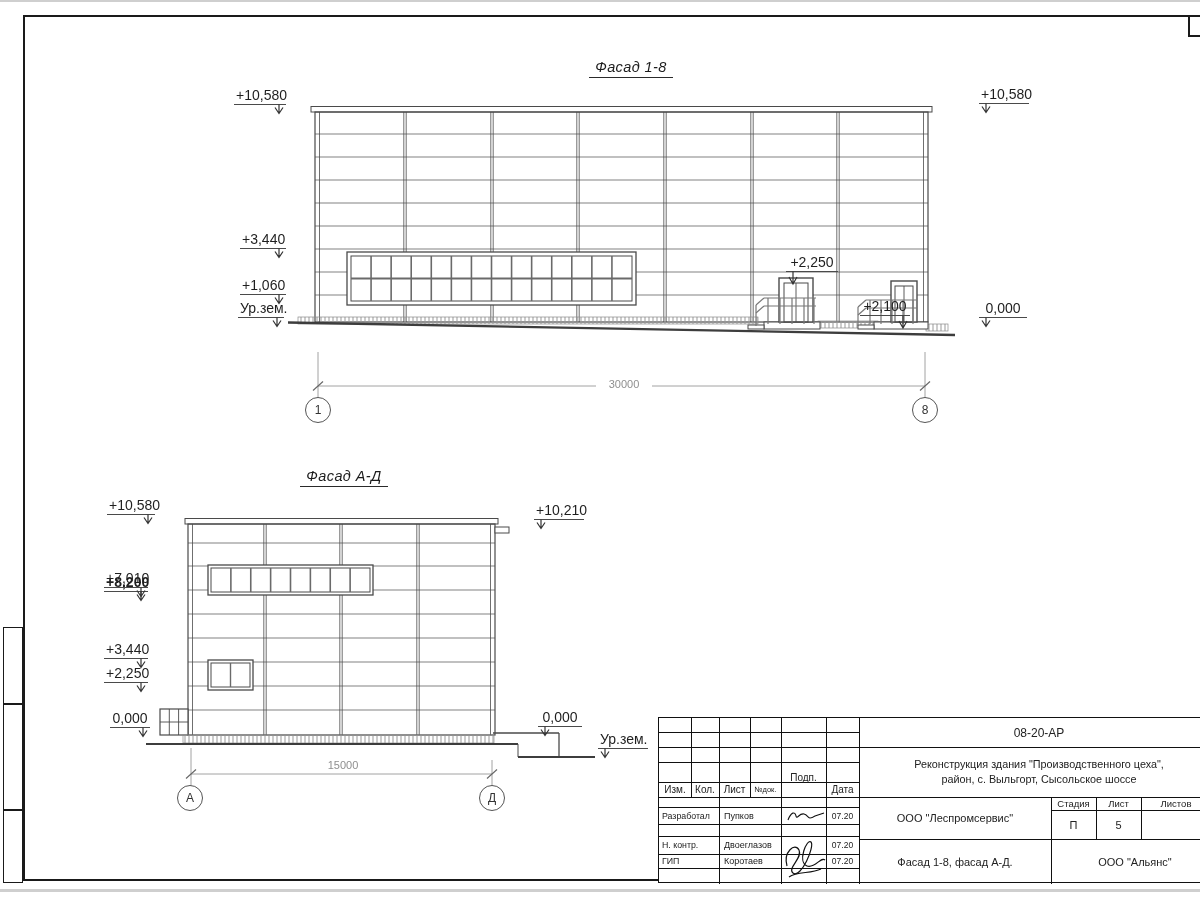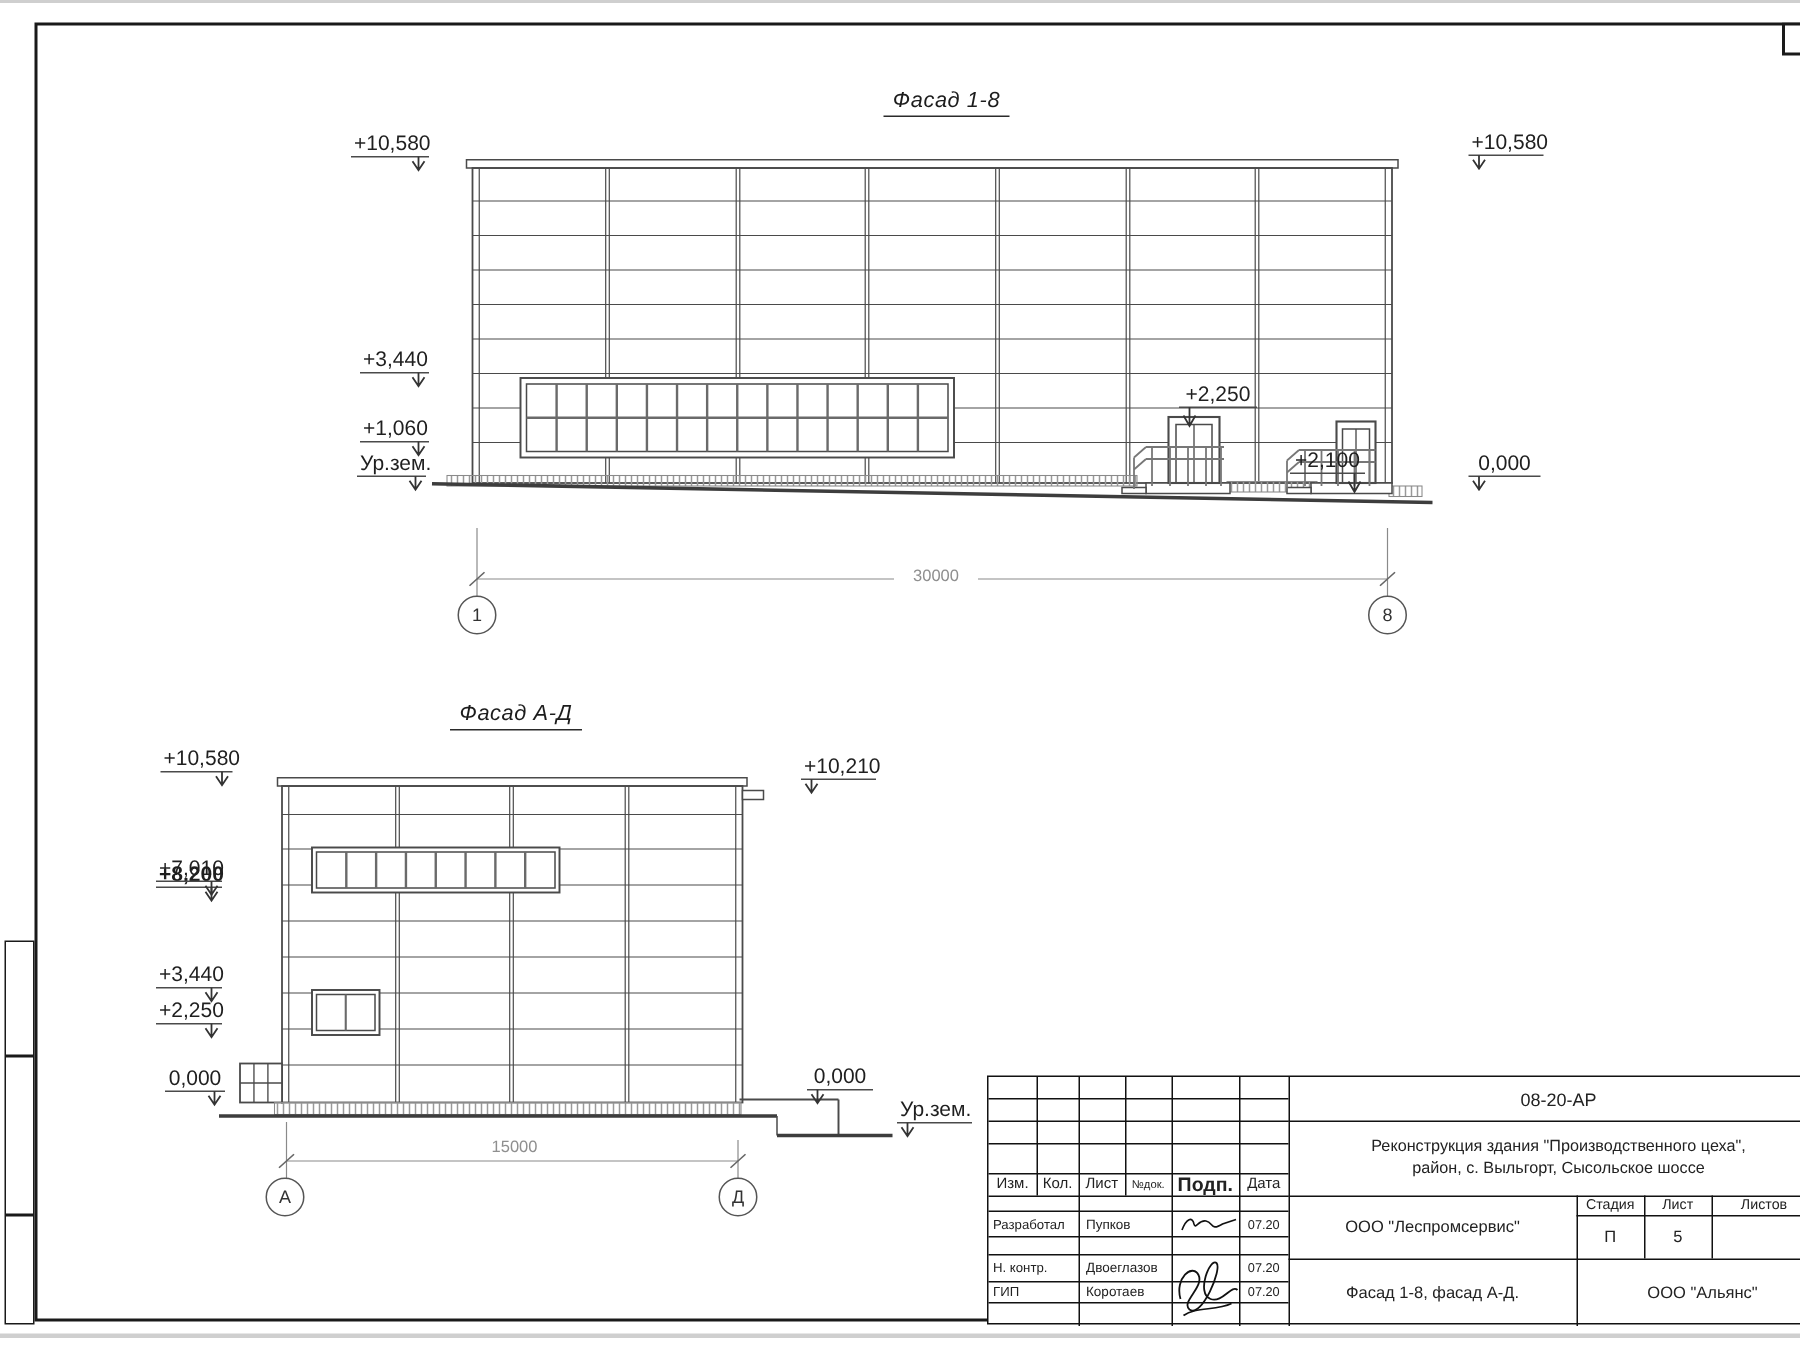--- a/index.html
+++ b/index.html
@@ -346,21 +346,21 @@
 
     <div class="hl" style="left:200px;top:29px;width:360px;"></div>
     <div class="hl" style="left:200px;top:79px;width:360px;"></div>
     <div class="hl" style="left:392px;top:92px;width:168px;"></div>
     <div class="hl" style="left:200px;top:121px;width:360px;"></div>
 
     <div class="cell" style="left:0;top:64px;width:32px;height:15px;font-size:10px;">Изм.</div>
     <div class="cell" style="left:32px;top:64px;width:28px;height:15px;font-size:10px;">Кол.</div>
     <div class="cell" style="left:60px;top:64px;width:31px;height:15px;font-size:10px;">Лист</div>
     <div class="cell" style="left:91px;top:64px;width:31px;height:15px;font-size:7.5px;">№док.</div>
-    <div class="cell" style="left:122px;top:64px;width:45px;height:15px;font-size:13px;font-weight:bold;">Подп.</div>
+    <div class="cell" style="left:122px;top:52px;width:45px;height:15px;font-size:10px;">Подп.</div>
     <div class="cell" style="left:167px;top:64px;width:33px;height:15px;font-size:10px;">Дата</div>
 
     <div class="cell left" style="left:0;top:89px;width:60px;height:17px;font-size:8.8px;">Разработал</div>
     <div class="cell left" style="left:62px;top:89px;width:60px;height:17px;font-size:9px;">Пупков</div>
     <div class="cell" style="left:167px;top:89px;width:33px;height:17px;font-size:8.5px;">07.20</div>
 
     <div class="cell left" style="left:0;top:118px;width:60px;height:18px;font-size:8.8px;">Н. контр.</div>
     <div class="cell left" style="left:62px;top:118px;width:60px;height:18px;font-size:9px;">Двоеглазов</div>
     <div class="cell" style="left:167px;top:118px;width:33px;height:18px;font-size:8.5px;">07.20</div>
 

